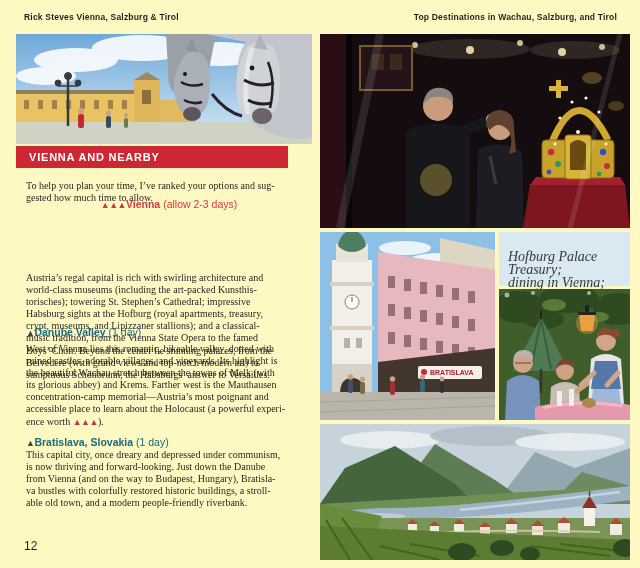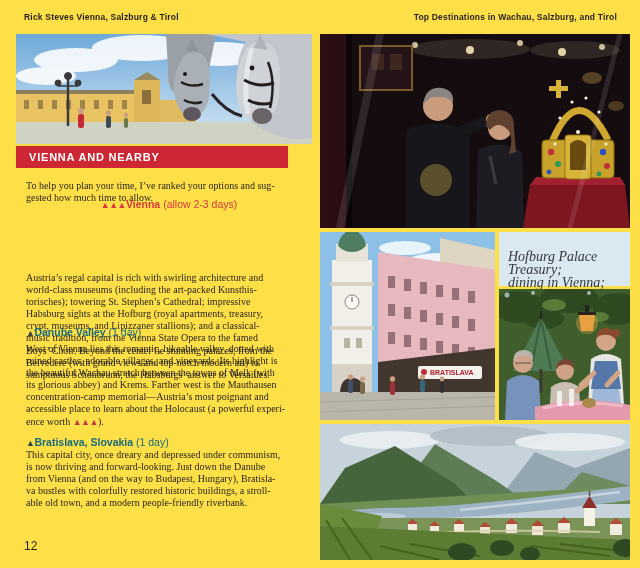--- a/index.html
+++ b/index.html
@@ -1,18 +1,18 @@
 <!DOCTYPE html>
 <html><head>
 <meta charset="utf-8">
 <style>
   * { margin:0; padding:0; box-sizing:border-box; }
   html,body { background:#ffffff; }
   .page {
-    position:relative; width:640px; height:568px; background:#fde047;
+    position:relative; width:640px; height:568px; background:#fef9c3;
     font-family:"Liberation Serif", serif; color:#231f20; overflow:hidden;
   }
   
   .runhead {
     position:absolute; top:12px; left:24px; right:23px;
     display:flex; justify-content:space-between;
     font-family:"Liberation Sans", sans-serif; font-weight:bold;
     font-size:8.5px; letter-spacing:.2px; color:#231f20;
   }
   

